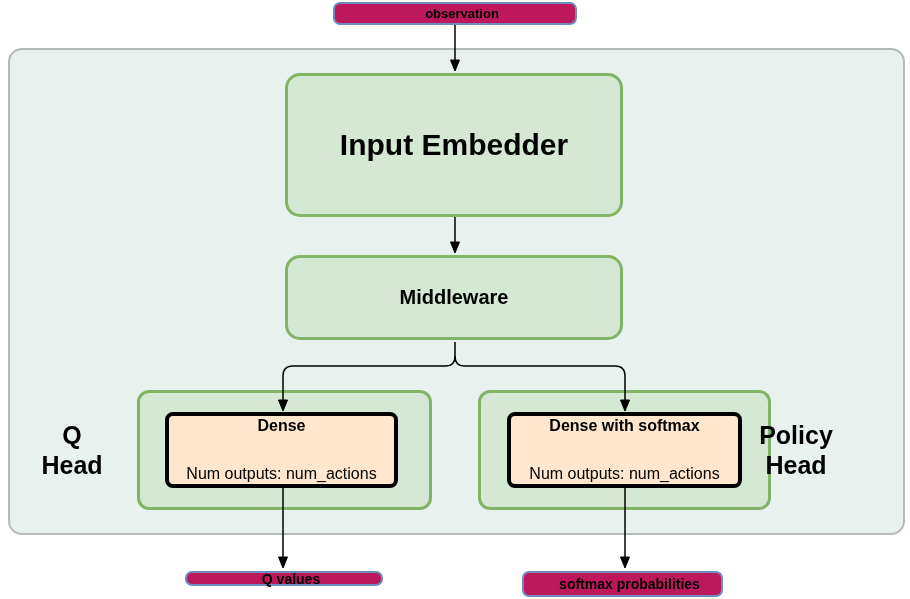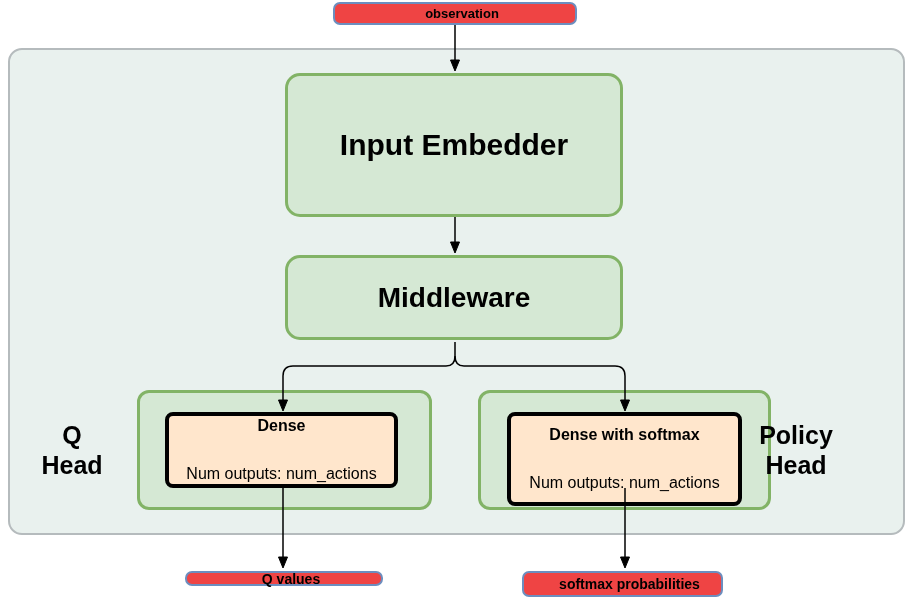--- a/index.html
+++ b/index.html
@@ -11,42 +11,42 @@
     position:absolute;box-sizing:border-box;display:flex;flex-direction:column;
     align-items:center;justify-content:center;text-align:center;
   }
   
   .group-container{
     position:absolute;box-sizing:border-box;left:8px;top:48px;width:897px;height:487px;
     background:#e9f1ee;border:2px solid #b5bbbd;border-radius:14px;
   }
   
   .io{
-    background:#ef4444;border:2.5px solid #6c8ebf;border-radius:7px;
+    background:#be185d;border:2.5px solid #6c8ebf;border-radius:7px;
     font-size:14px;font-weight:bold;padding-left:14px;
   }
   .io.obs{left:333px;top:2px;width:244px;height:23px;font-size:13px;}
   .io.qv{left:185px;top:571px;width:198px;height:15px;}
   .io.ap{left:522px;top:571px;width:201px;height:26px;}
   
   .green{
     background:#d5e8d4;border:3px solid #82b366;border-radius:15px;font-weight:bold;
   }
   .green.embedder{left:285px;top:73px;width:338px;height:144px;font-size:30px;}
-  .green.middleware{left:285px;top:255px;width:338px;height:85px;font-size:28px;}
+  .green.middleware{left:285px;top:255px;width:338px;height:85px;font-size:20px;}
   .green.headbox{border-radius:12px;}
   .green.headbox.q{left:137px;top:390px;width:295px;height:120px;}
   .green.headbox.p{left:478px;top:390px;width:293px;height:120px;}
   
   .orange{
     background:#ffe6cc;border:4px solid #000000;border-radius:8px;
     font-size:16px;line-height:24px;
   }
   .orange.dense{left:165px;top:412px;width:233px;height:76px;}
-  .orange.softmax{left:507px;top:412px;width:235px;height:94px;}
+  .orange.softmax{left:507px;top:412px;width:235px;height:76px;}
   .orange .t1{font-weight:bold;}
   .orange .t2{font-weight:normal;margin-top:24px;}
   
   .headlabel{
     position:absolute;text-align:center;font-weight:bold;font-size:25px;line-height:30px;
   }
   .headlabel.q{left:22px;top:420px;width:100px;}
   .headlabel.p{left:739px;top:420px;width:114px;}
   
   svg.edges{position:absolute;left:0;top:0;width:910px;height:599px;pointer-events:none;}

